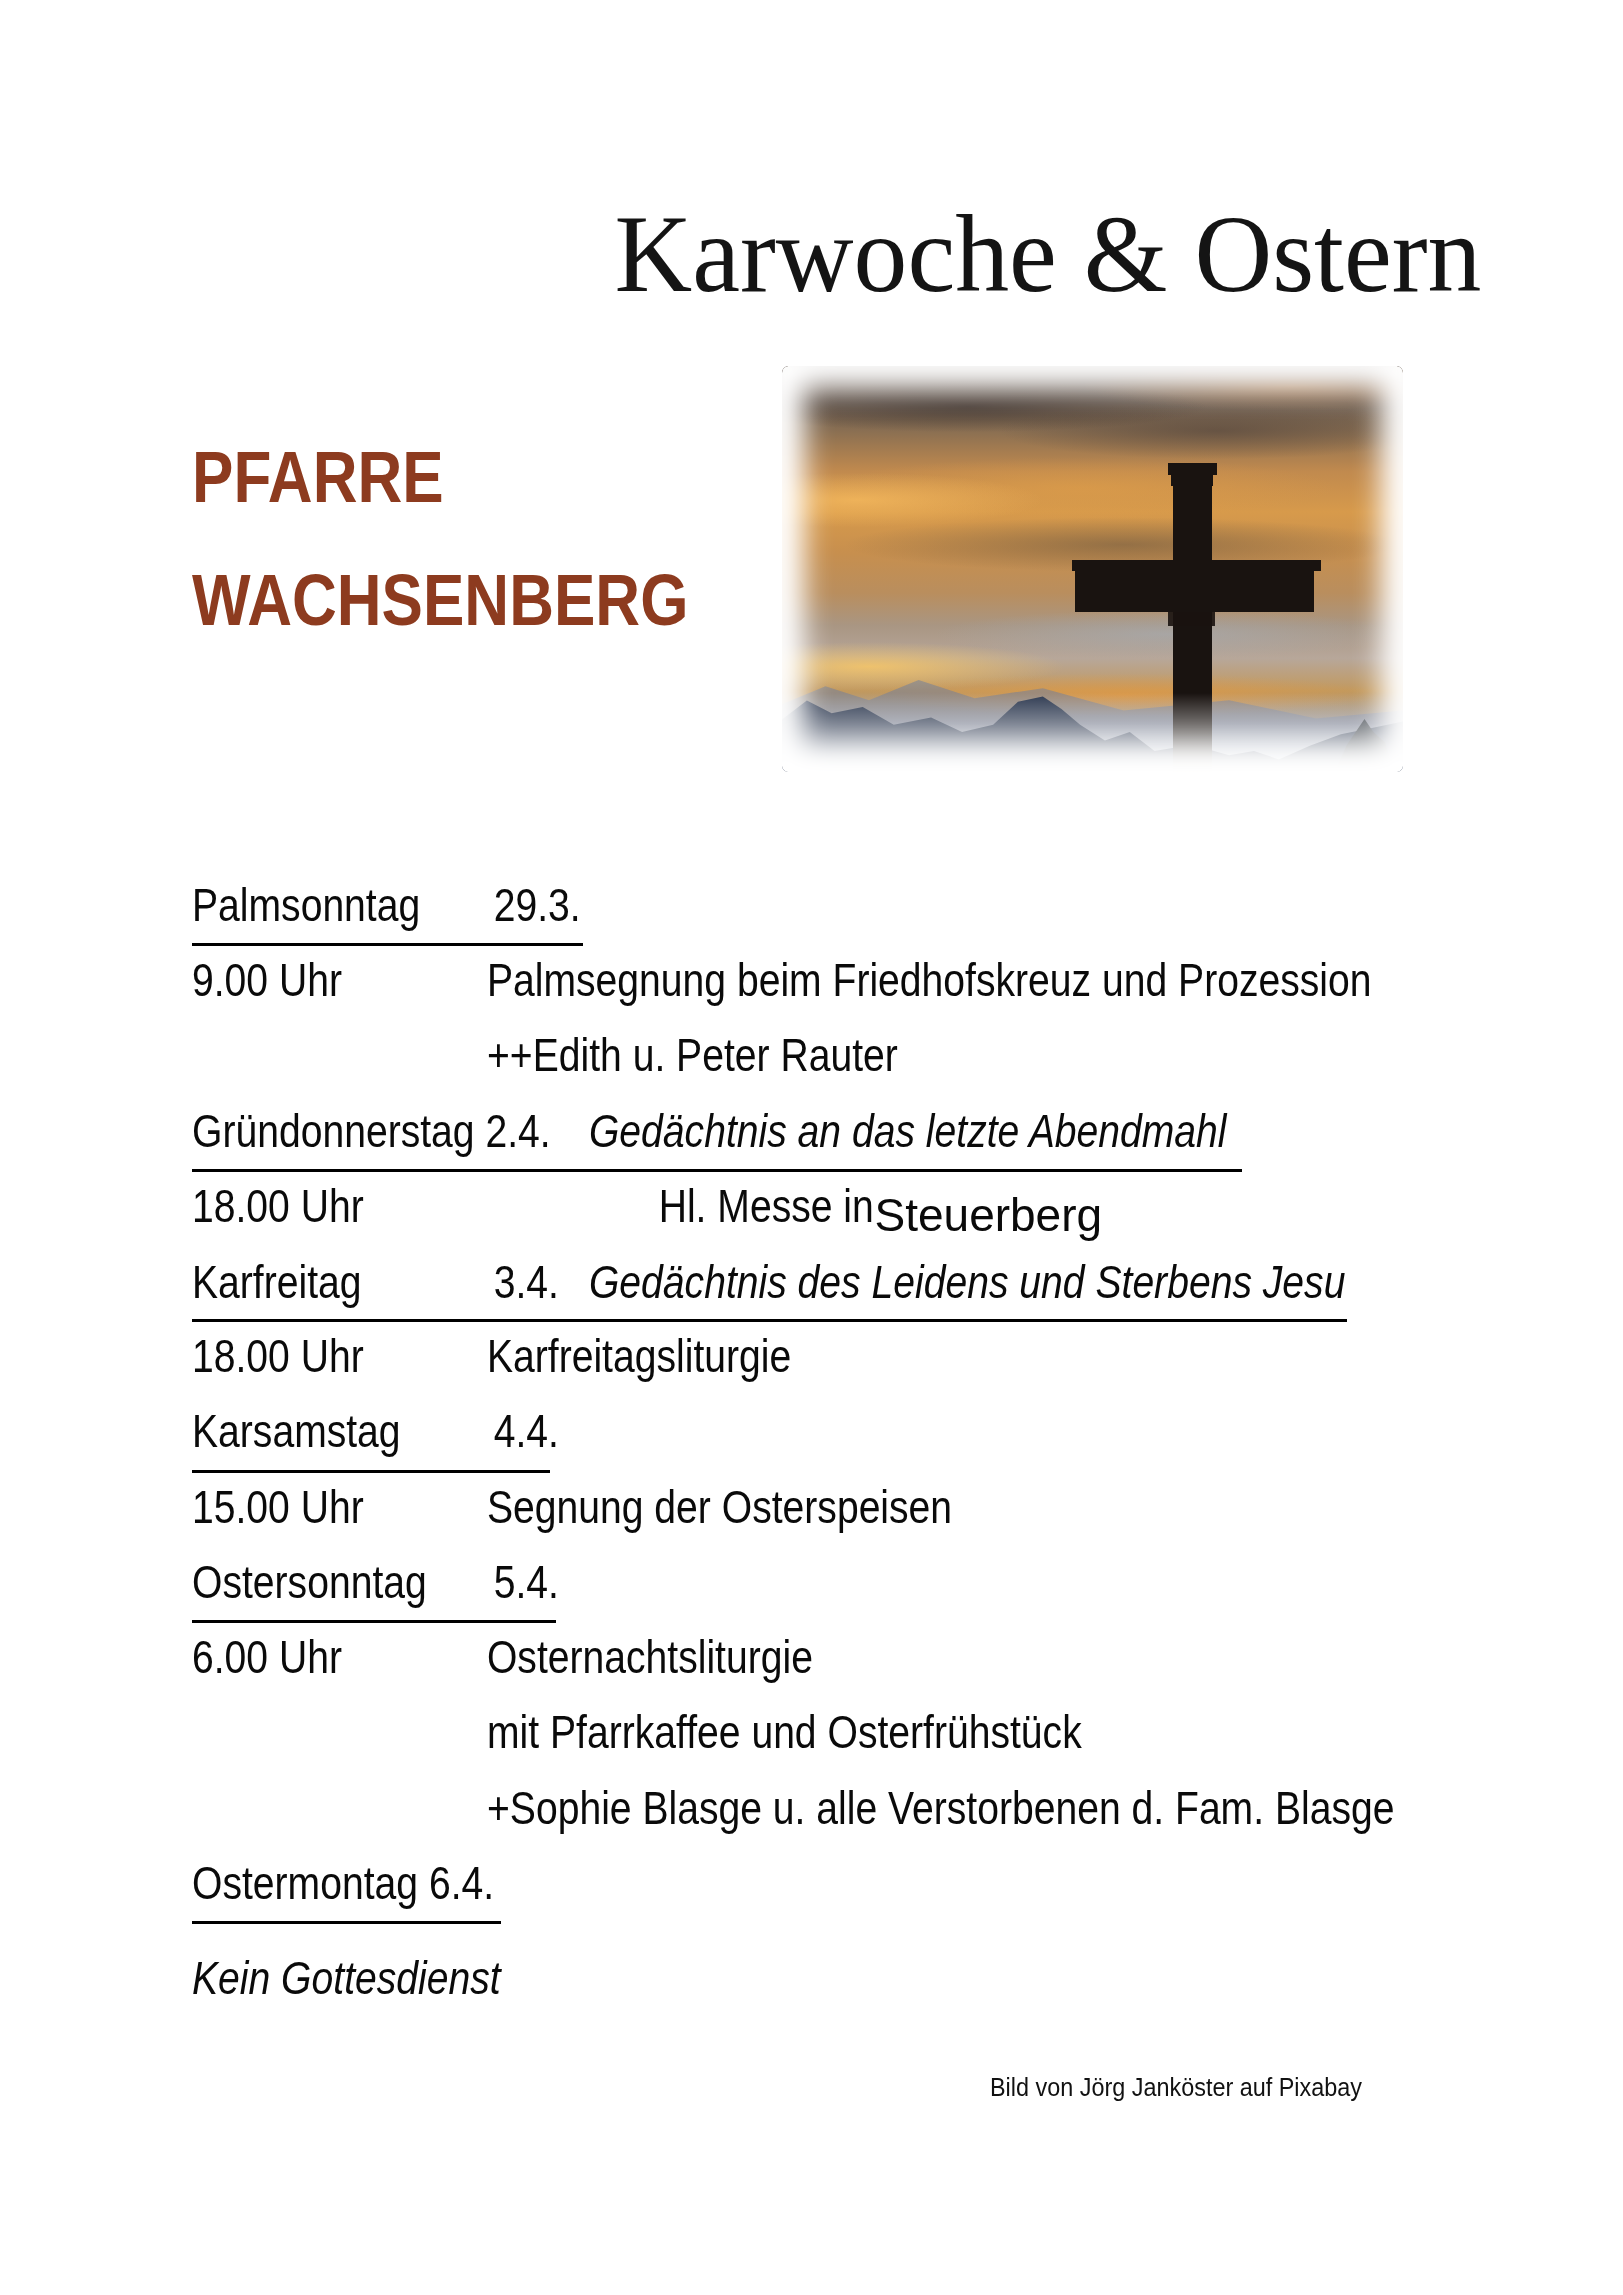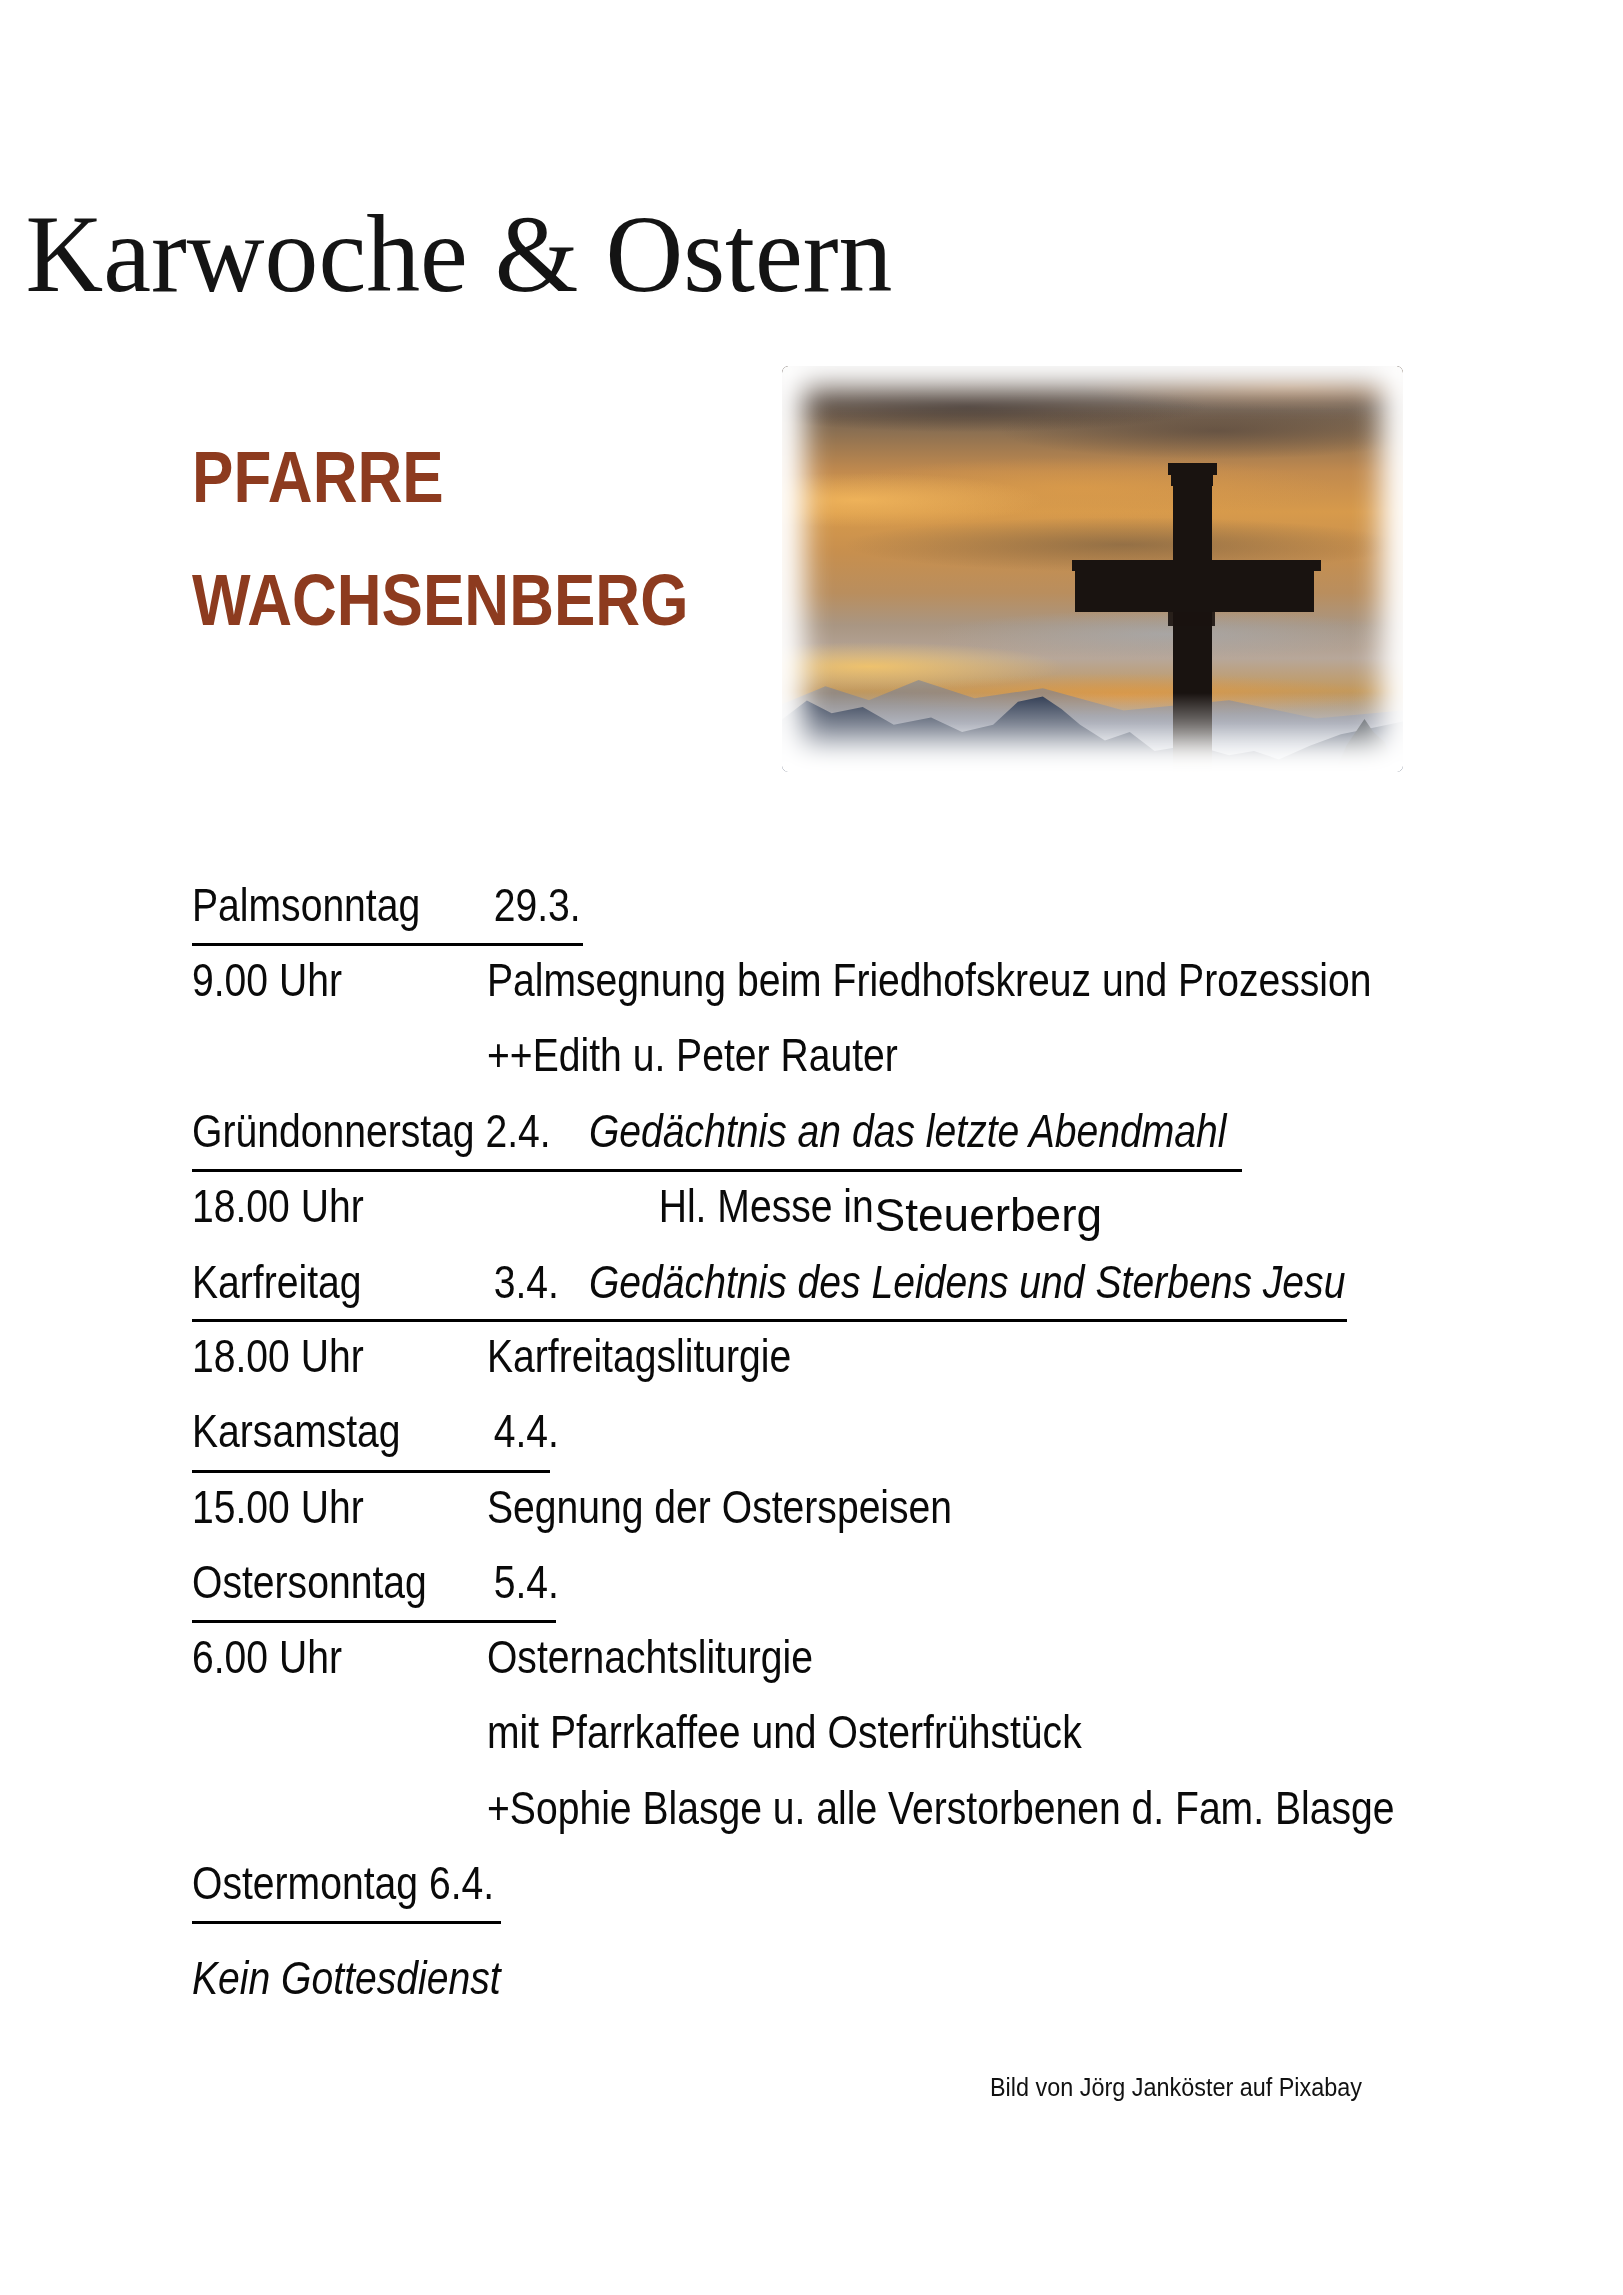--- a/index.html
+++ b/index.html
@@ -1,20 +1,20 @@
 <!DOCTYPE html>
 <html style="font-size:10.5px"><head>
 <meta charset="utf-8">
 <style>
   html,body{margin:0;padding:0;background:#ffffff;}
   .page{position:relative;width:1623px;height:2295px;background:#ffffff;
         font-family:"Liberation Sans",sans-serif;color:#0a0a0a;overflow:hidden;}
 
   
-  .title{position:absolute;top:198px;left:12px;width:1495px;text-align:left;
+  .title{position:absolute;top:198px;left:0;width:1495px;text-align:right;
          font-family:"Liberation Serif","DejaVu Serif",serif;font-size:111px;line-height:1;
          color:#141414;}
   .title .squeeze{display:inline-block;transform:scaleX(.97);transform-origin:50% 50%;white-space:nowrap;}
 
   
   .parish{position:absolute;left:192px;font-size:73px;line-height:1;font-weight:bold;color:#8d3b1f;}
   .parish .cond{display:inline-block;transform:scaleX(.85);transform-origin:0 0;white-space:nowrap;}
   .p1{top:440px;} .p2{top:563px;}
 
   

